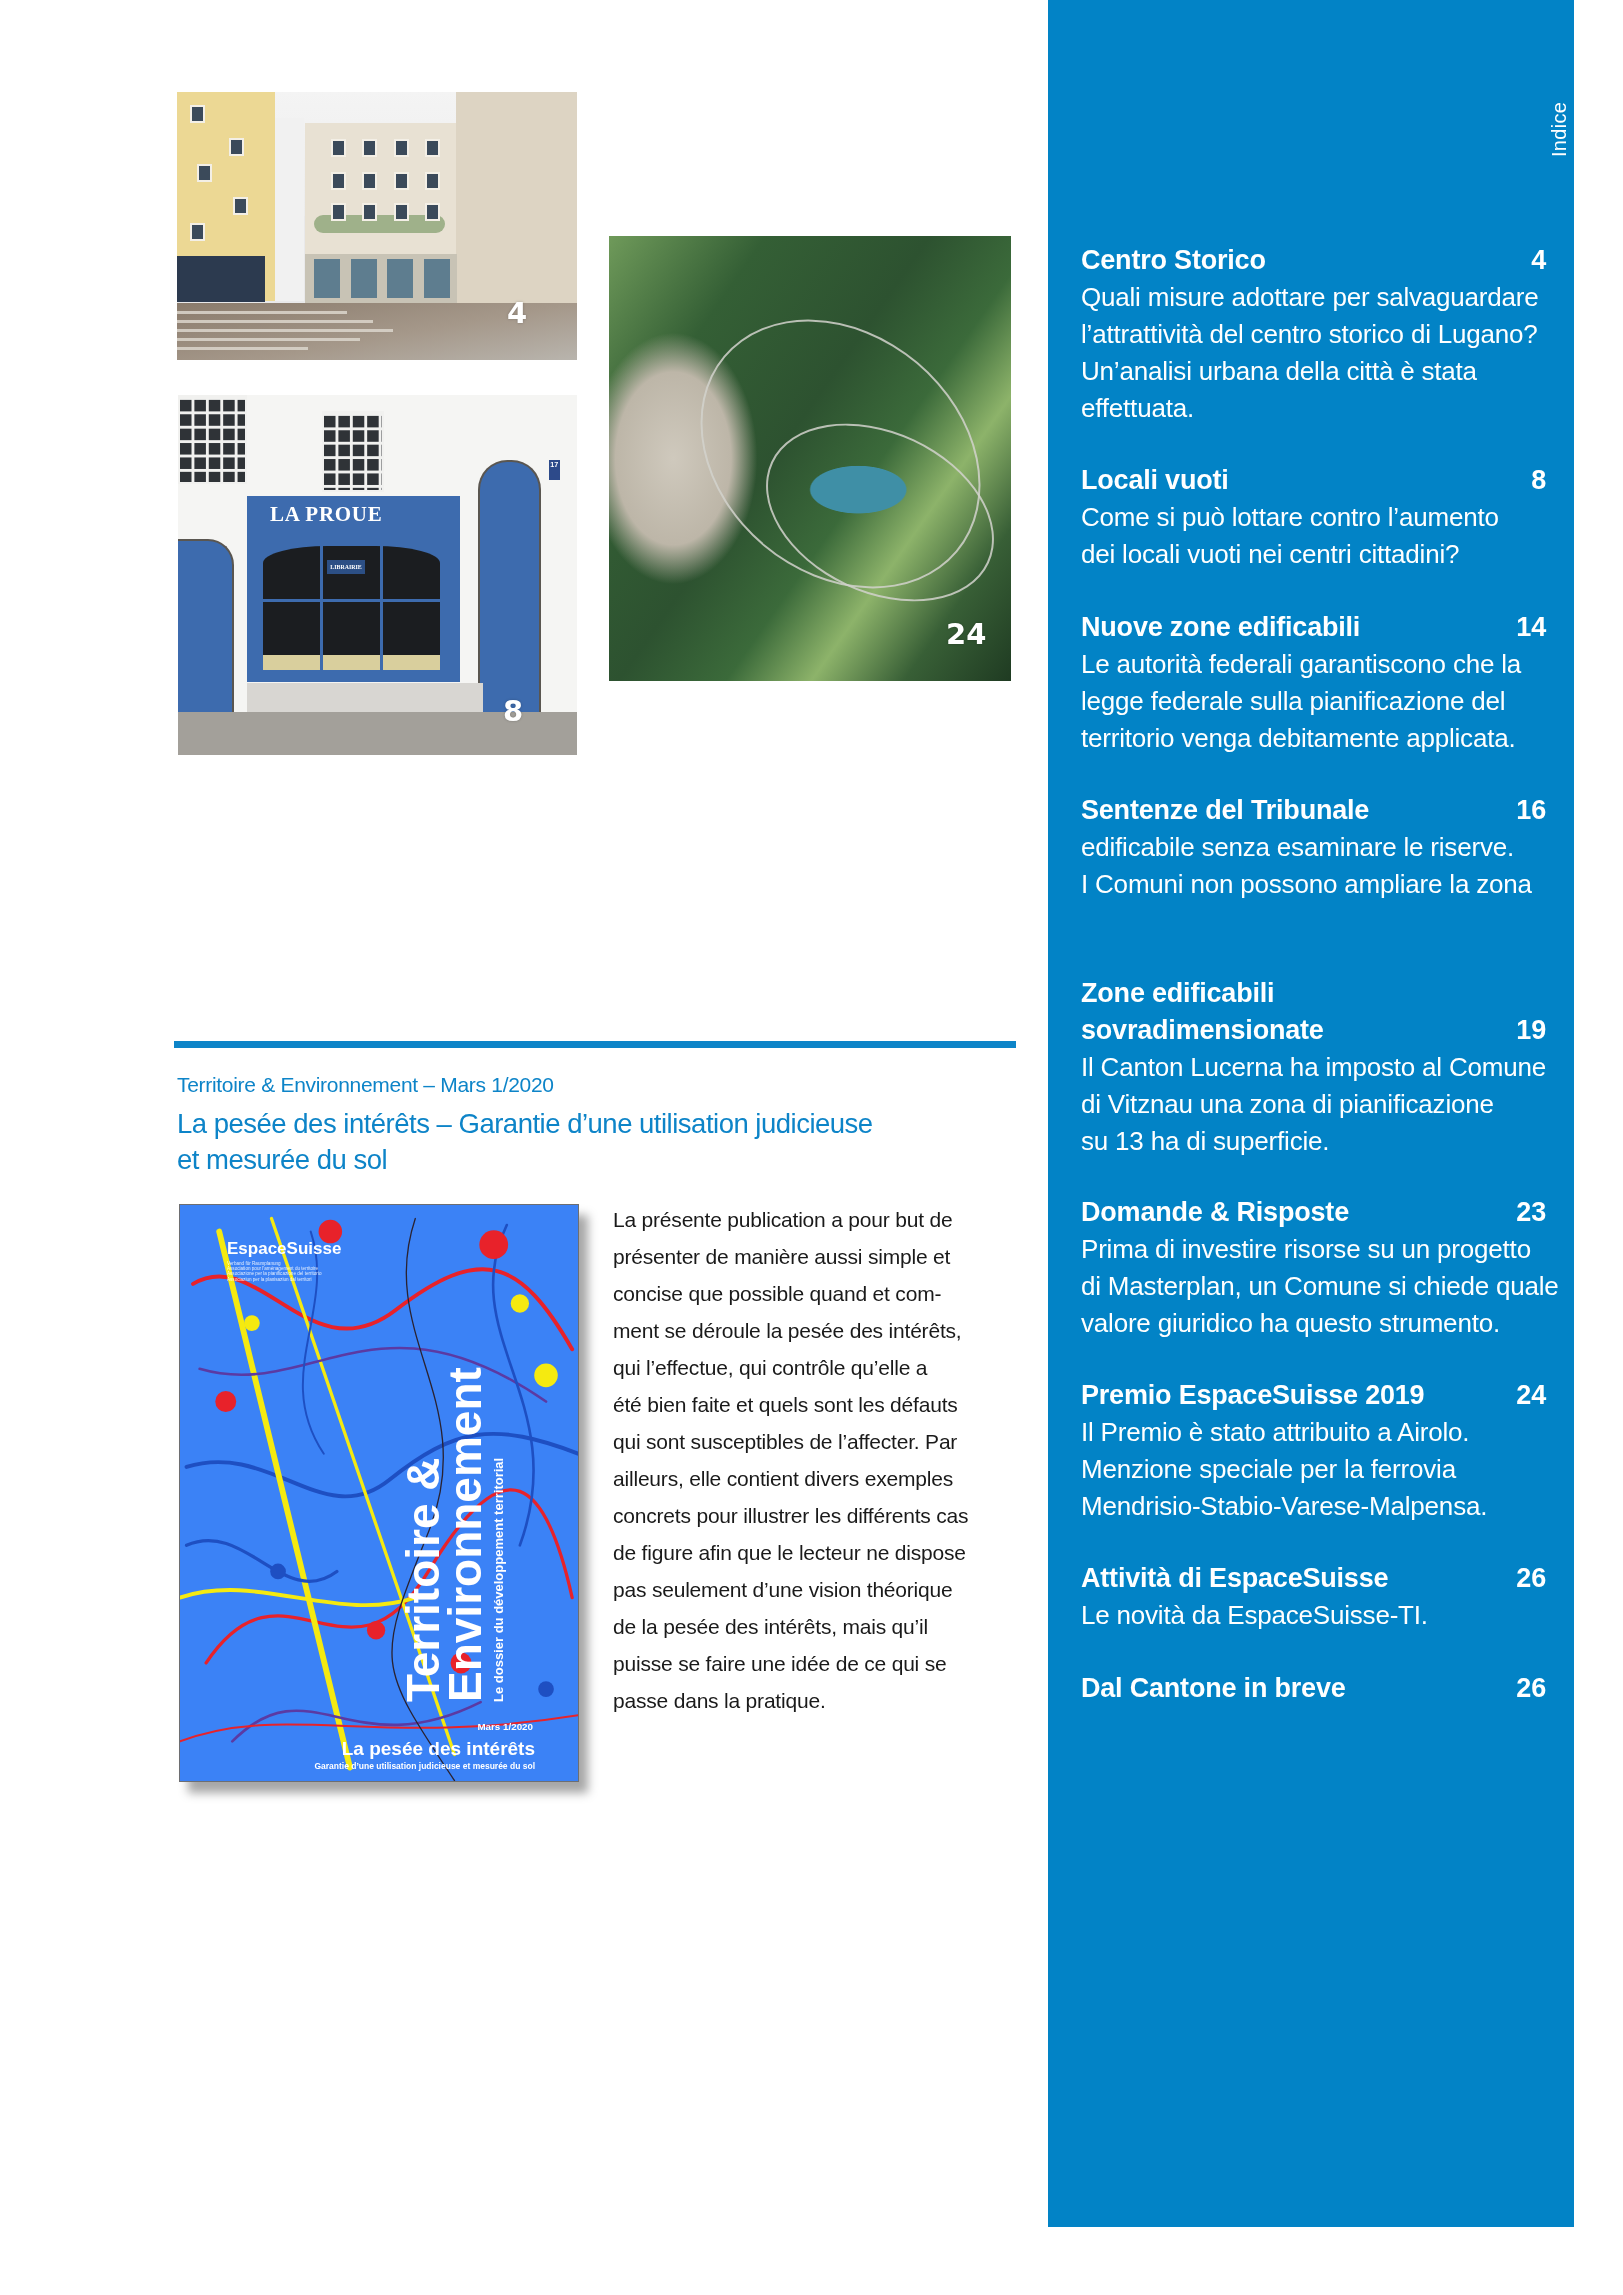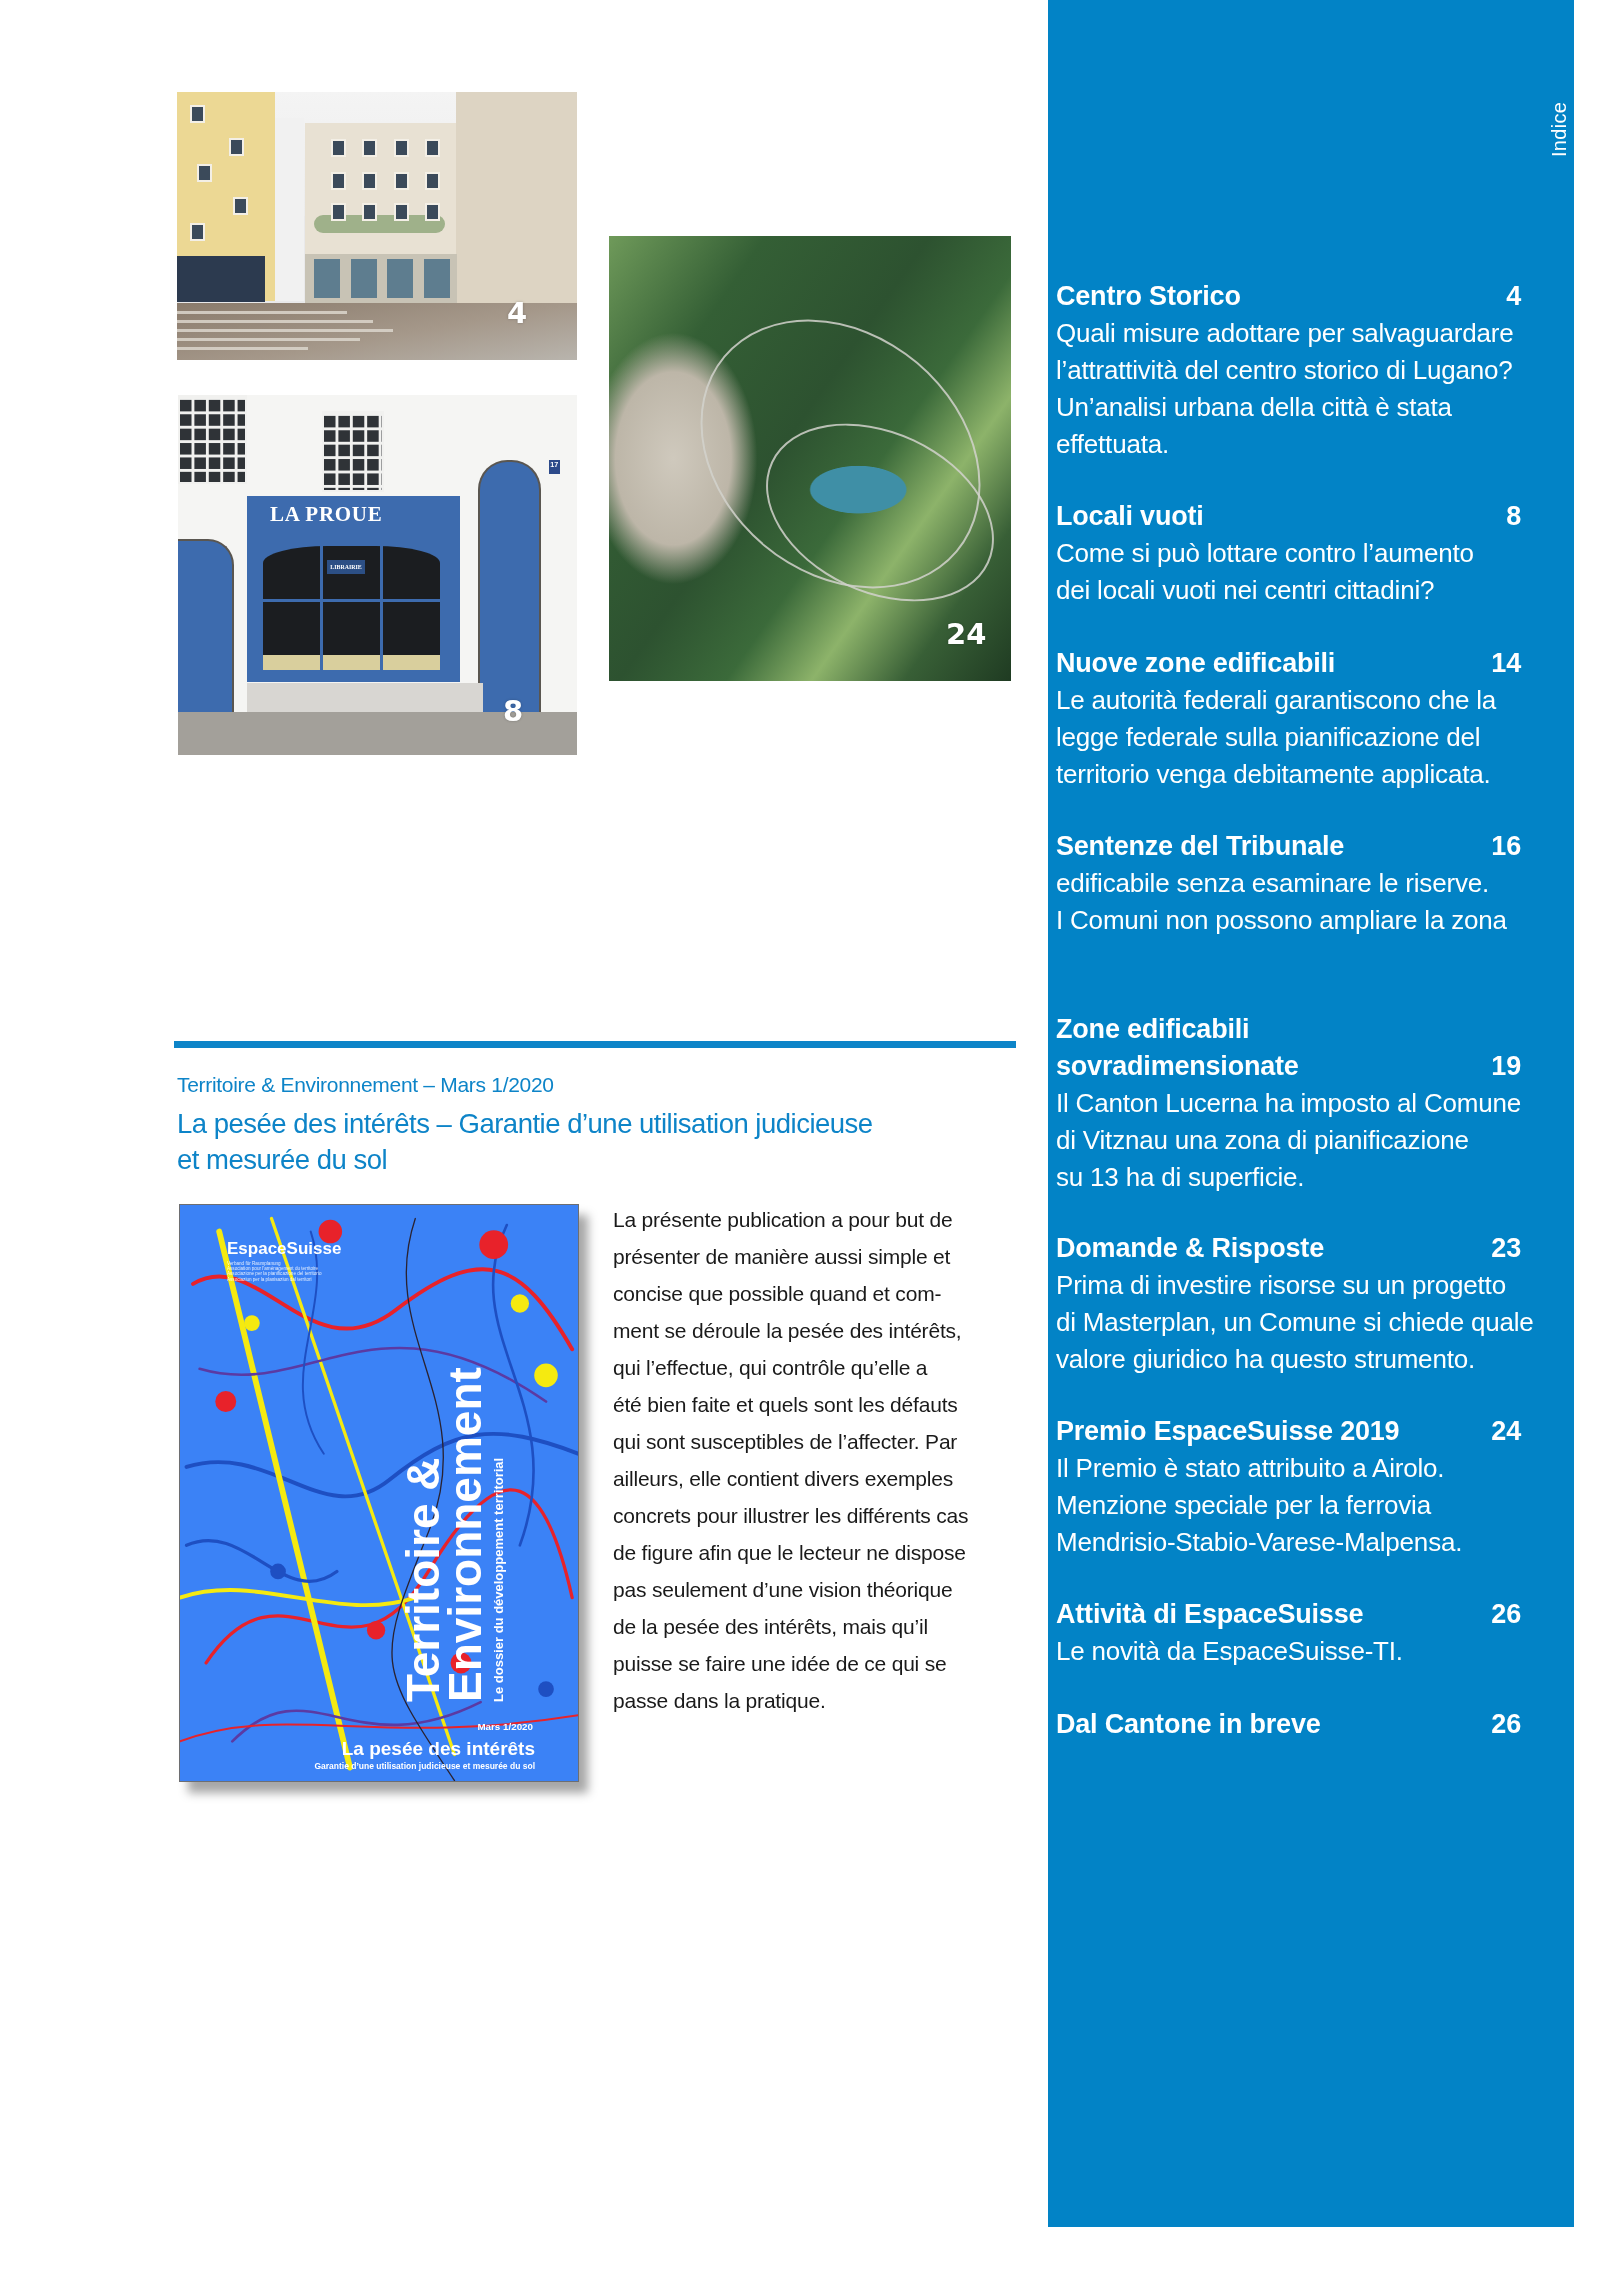--- a/index.html
+++ b/index.html
@@ -40,21 +40,21 @@
   #photo-2 .win-grid { position: absolute; background: #2f3337;
      background-image: linear-gradient(90deg, transparent 80%, #f1f1ef 80%), linear-gradient(0deg, transparent 80%, #f1f1ef 80%);
      background-size: 14.4px 14.4px; border: 2.6px solid #f1f1ef; }
   #photo-2 .front { left: 69px; top: 101px; width: 213px; height: 186px; background: #3d6bae; }
   #photo-2 .sign { left: 92px; top: 108px; width: 164px; height: 23.6px; color: #ffffff; font-family: "Liberation Serif", serif; font-weight: bold; font-size: 21px; line-height: 23.6px; letter-spacing: 0.7px; }
   #photo-2 .vitrine { left: 85px; top: 151px; width: 177px; height: 124px; background: #1b1d20; border-top-left-radius: 65px 17px; border-top-right-radius: 65px 17px;
      background-image: linear-gradient(90deg, transparent 32%, #3d6bae 32%, #3d6bae 34%, transparent 34%, transparent 66%, #3d6bae 66%, #3d6bae 68%, transparent 68%), linear-gradient(0deg, #d9cf9d 0, #d9cf9d 12%, transparent 12%, transparent 55%, #3d6bae 55%, #3d6bae 57%, transparent 57%); }
   #photo-2 .librairie { left: 149px; top: 165px; width: 38px; height: 14.4px; background: #2c4f85; color: #fff; font-size: 5.9px; font-family: "Liberation Serif", serif; text-align: center; line-height: 14.4px; font-weight: bold; }
   #photo-2 .door-right { left: 300px; top: 65px; width: 59px; height: 252px; background: #3d6bae; border-top-left-radius: 29.4px; border-top-right-radius: 29.4px; border: 2.6px solid #5a5650; border-bottom: none; }
   #photo-2 .door-left { left: 0; top: 144px; width: 54px; height: 177px; background: #3d6bae; border-top-right-radius: 26px; border: 2.6px solid #5a5650; border-left: none; border-bottom: none; }
-  #photo-2 .housenr { left: 371px; top: 65px; width: 10.5px; height: 14px; background: #2d4a8a; color: #fff; font-size: 7.2px; line-height: 10.5px; text-align: center; font-weight: bold; }
+  #photo-2 .housenr { left: 371px; top: 65px; width: 10.5px; height: 20px; background: #2d4a8a; color: #fff; font-size: 7.2px; line-height: 10.5px; text-align: center; font-weight: bold; }
   #photo-2 .plinth { left: 69px; top: 288px; width: 236px; height: 29.4px; background: #d8d6d2; }
   #photo-2 .ground { left: 0; top: 317px; width: 100%; height: 43px; background: #a3a09a; }
   #photo-2 .photo-num { left: 325px; top: 302px; }
 
   
   #photo-3 { left: 609px; top: 236px; width: 402px; height: 445px;
      background:
        radial-gradient(ellipse 79px 39px at 62% 57%, #3f8fa6 0, #3f8fa6 60%, transparent 62%),
        radial-gradient(ellipse 105px 157px at 16% 50%, #cfc9bd 0, #bdb6a8 55%, transparent 80%),
        linear-gradient(125deg, #6f9a5a 0%, #345f35 22%, #2d5230 45%, #3b6a3a 60%, #8db36a 72%, #385f36 85%, #1f3b22 100%);
@@ -78,21 +78,21 @@
   #cover-date { left: 0; width: 353px; text-align: right; top: 516px; color: #ffffff; font-weight: bold; font-size: 9.8px; }
   #cover-title { left: 0; width: 355px; text-align: right; top: 533px; color: #ffffff; font-weight: bold; font-size: 19px; }
   #cover-subtitle { left: 0; width: 355px; text-align: right; top: 556px; color: #ffffff; font-weight: bold; font-size: 8.5px; }
 
   #pub-body { left: 613px; top: 1201px; width: 406px; font-size: 21px; line-height: 37px; color: #1a1a1a; letter-spacing: -0.2px; }
   #pub-body .ln { display: block; white-space: nowrap; }
 
   
   #index-panel { left: 1048px; top: 0; width: 526px; height: 2227px; background: #0283c6; }
   #index-label { left: 1548px; top: 157px; transform-origin: 0 0; transform: rotate(-90deg); color: #ffffff; font-size: 20px; white-space: nowrap; letter-spacing: 0.3px; }
-  .toc-entry { position: absolute; left: 1056px; width: 465px; color: #ffffff; margin-top: 36px; }
+  .toc-entry { position: absolute; left: 1081px; width: 465px; color: #ffffff; }
   .toc-head { position: relative; font-weight: bold; font-size: 27px; line-height: 37px; padding-right: 52px; letter-spacing: -0.2px; }
   .toc-page { position: absolute; right: 0; bottom: 0; font-weight: bold; font-size: 27px; line-height: 37px; }
   .toc-desc { font-size: 26px; line-height: 37px; letter-spacing: -0.2px; }
   .toc-desc .ln { display: block; white-space: nowrap; }
 </style>
 </head>
 <body>
 
 <div id="photo-1" class="photo">
   <div class="abs sky"></div>

